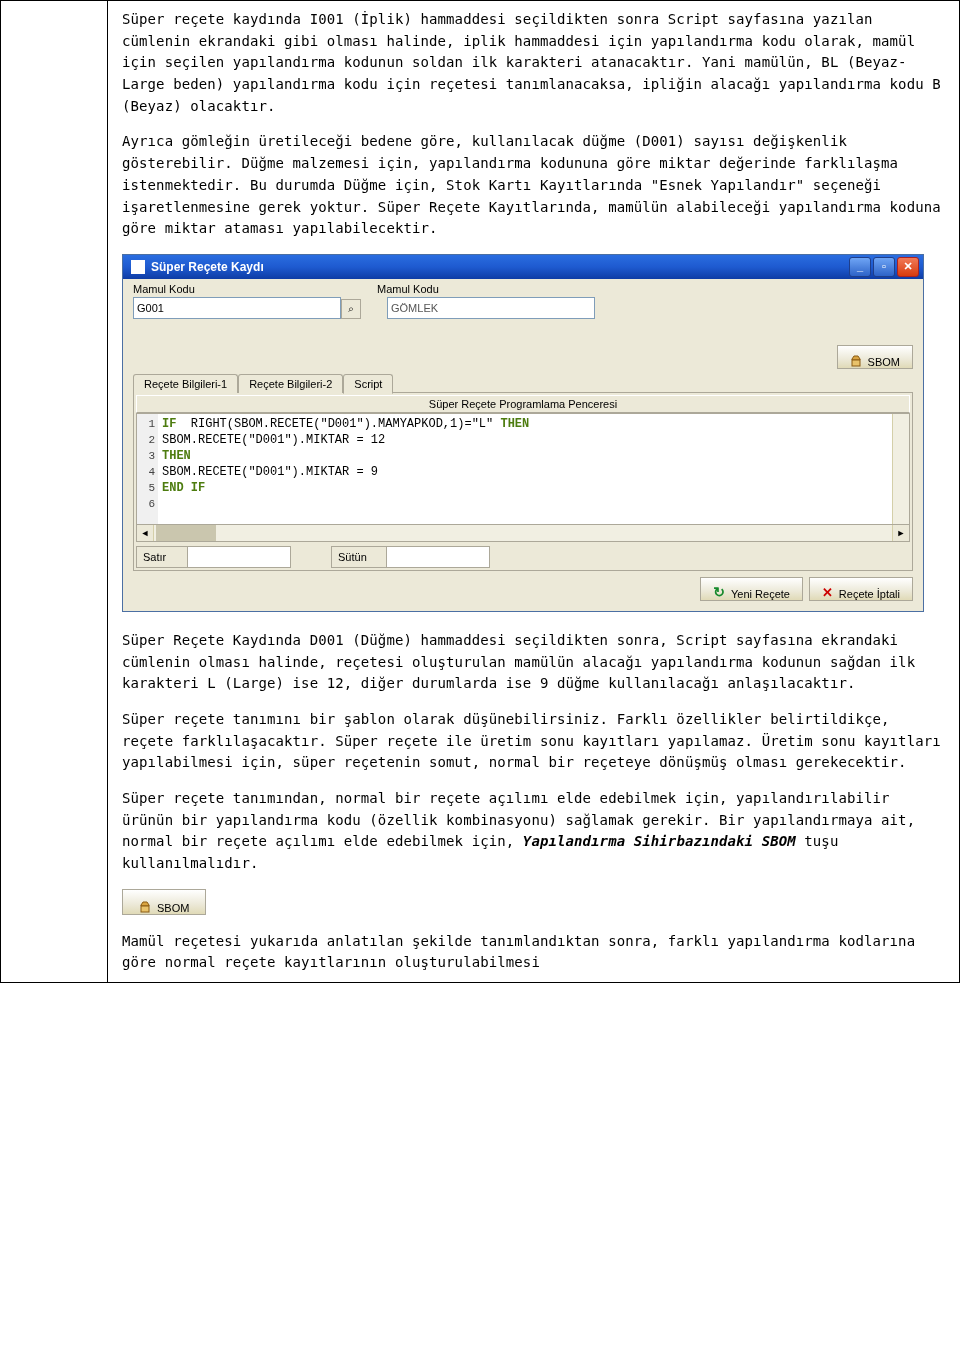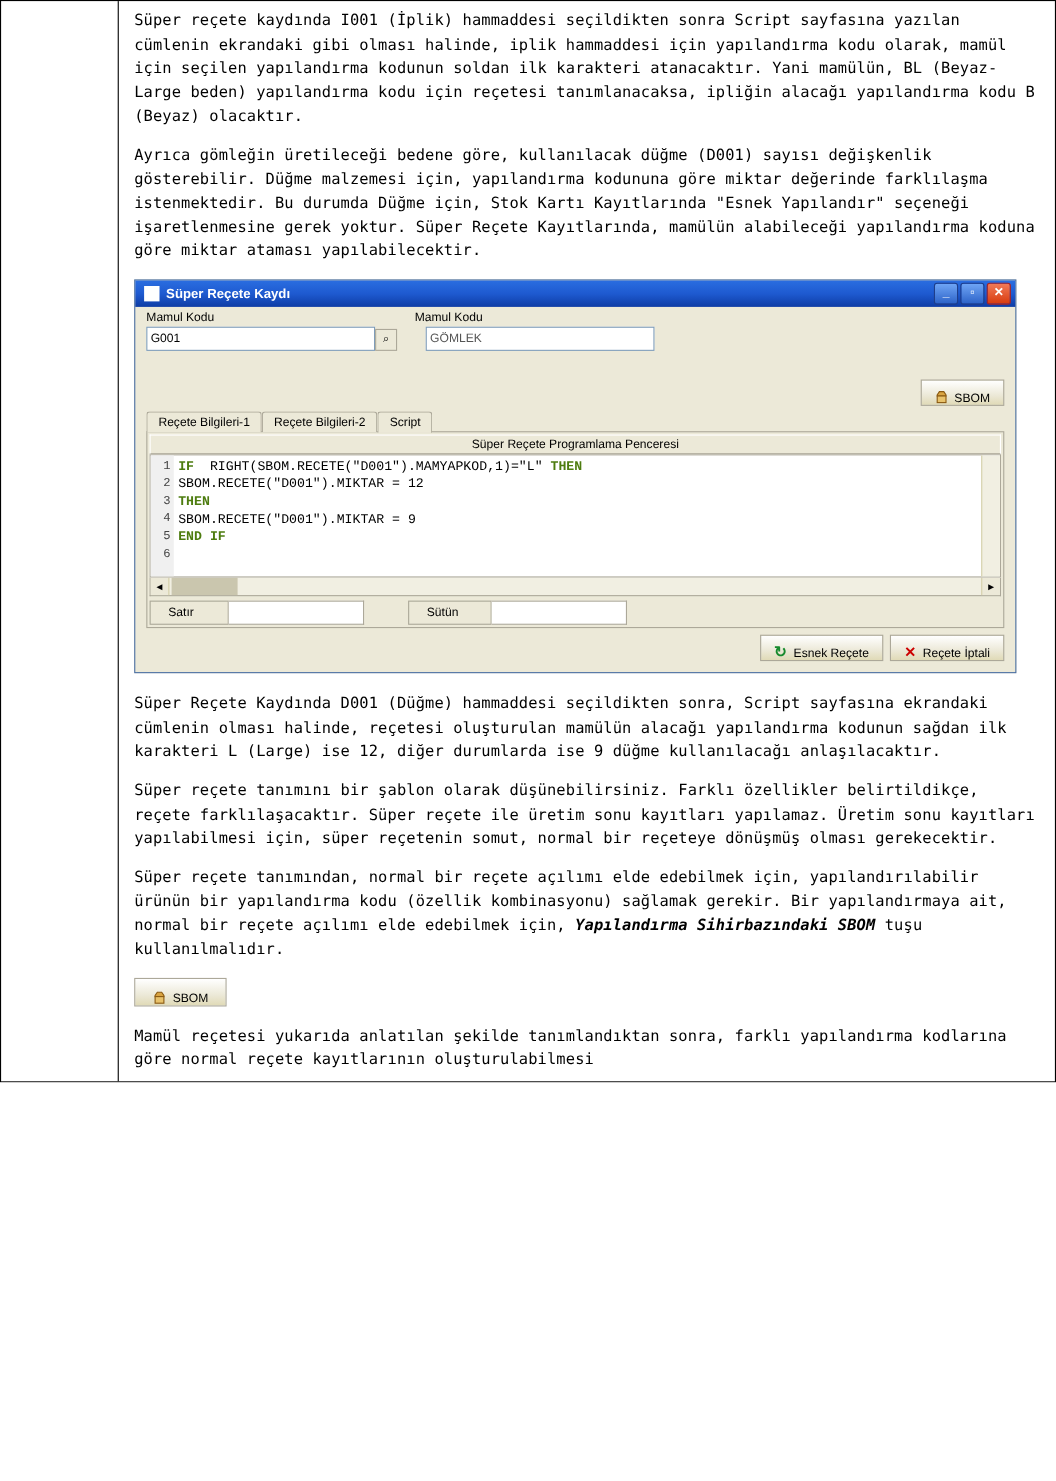--- a/index.html
+++ b/index.html
@@ -215,21 +215,21 @@
   
   .status-row {
     display: flex;
     margin-top: 4px;
     gap: 0;
   }
   .status-cell {
     border: 1px solid #aca899;
     background: #ece9d8;
     font-size: 11px;
-    padding: 2px 16px;
+    padding: 2px 6px;
     height: 16px;
     display: flex;
     align-items: center;
   }
   .status-cell.label { width: 38px; }
   .status-cell.val { width: 90px; background: #fff; border-left: none; }
   
   .bottom-btn-row {
     display: flex;
     justify-content: flex-end;
@@ -349,21 +349,21 @@
             <div class="status-cell val"></div>
             <div style="width:40px;"></div>
             <div class="status-cell label" style="width:42px;">Sütün</div>
             <div class="status-cell val"></div>
           </div>
         </div>
 
         <div class="bottom-btn-row">
           <div class="xpbutton">
             <span class="icon-refresh">↻</span>
-            <span>Esnek Reçete</span>
+            <span>Yeni Reçete</span>
           </div>
           <div class="xpbutton">
             <span class="icon-x">✕</span>
             <span>Reçete İptali</span>
           </div>
         </div>
       </div>
     </div>
 
     <p>Süper Reçete Kaydında D001 (Düğme) hammaddesi seçildikten sonra, Script sayfasına ekrandaki cümlenin olması halinde, reçetesi oluşturulan mamülün alacağı yapılandırma kodunun sağdan ilk karakteri L (Large) ise 12, diğer durumlarda ise 9 düğme kullanılacağı anlaşılacaktır.</p>

